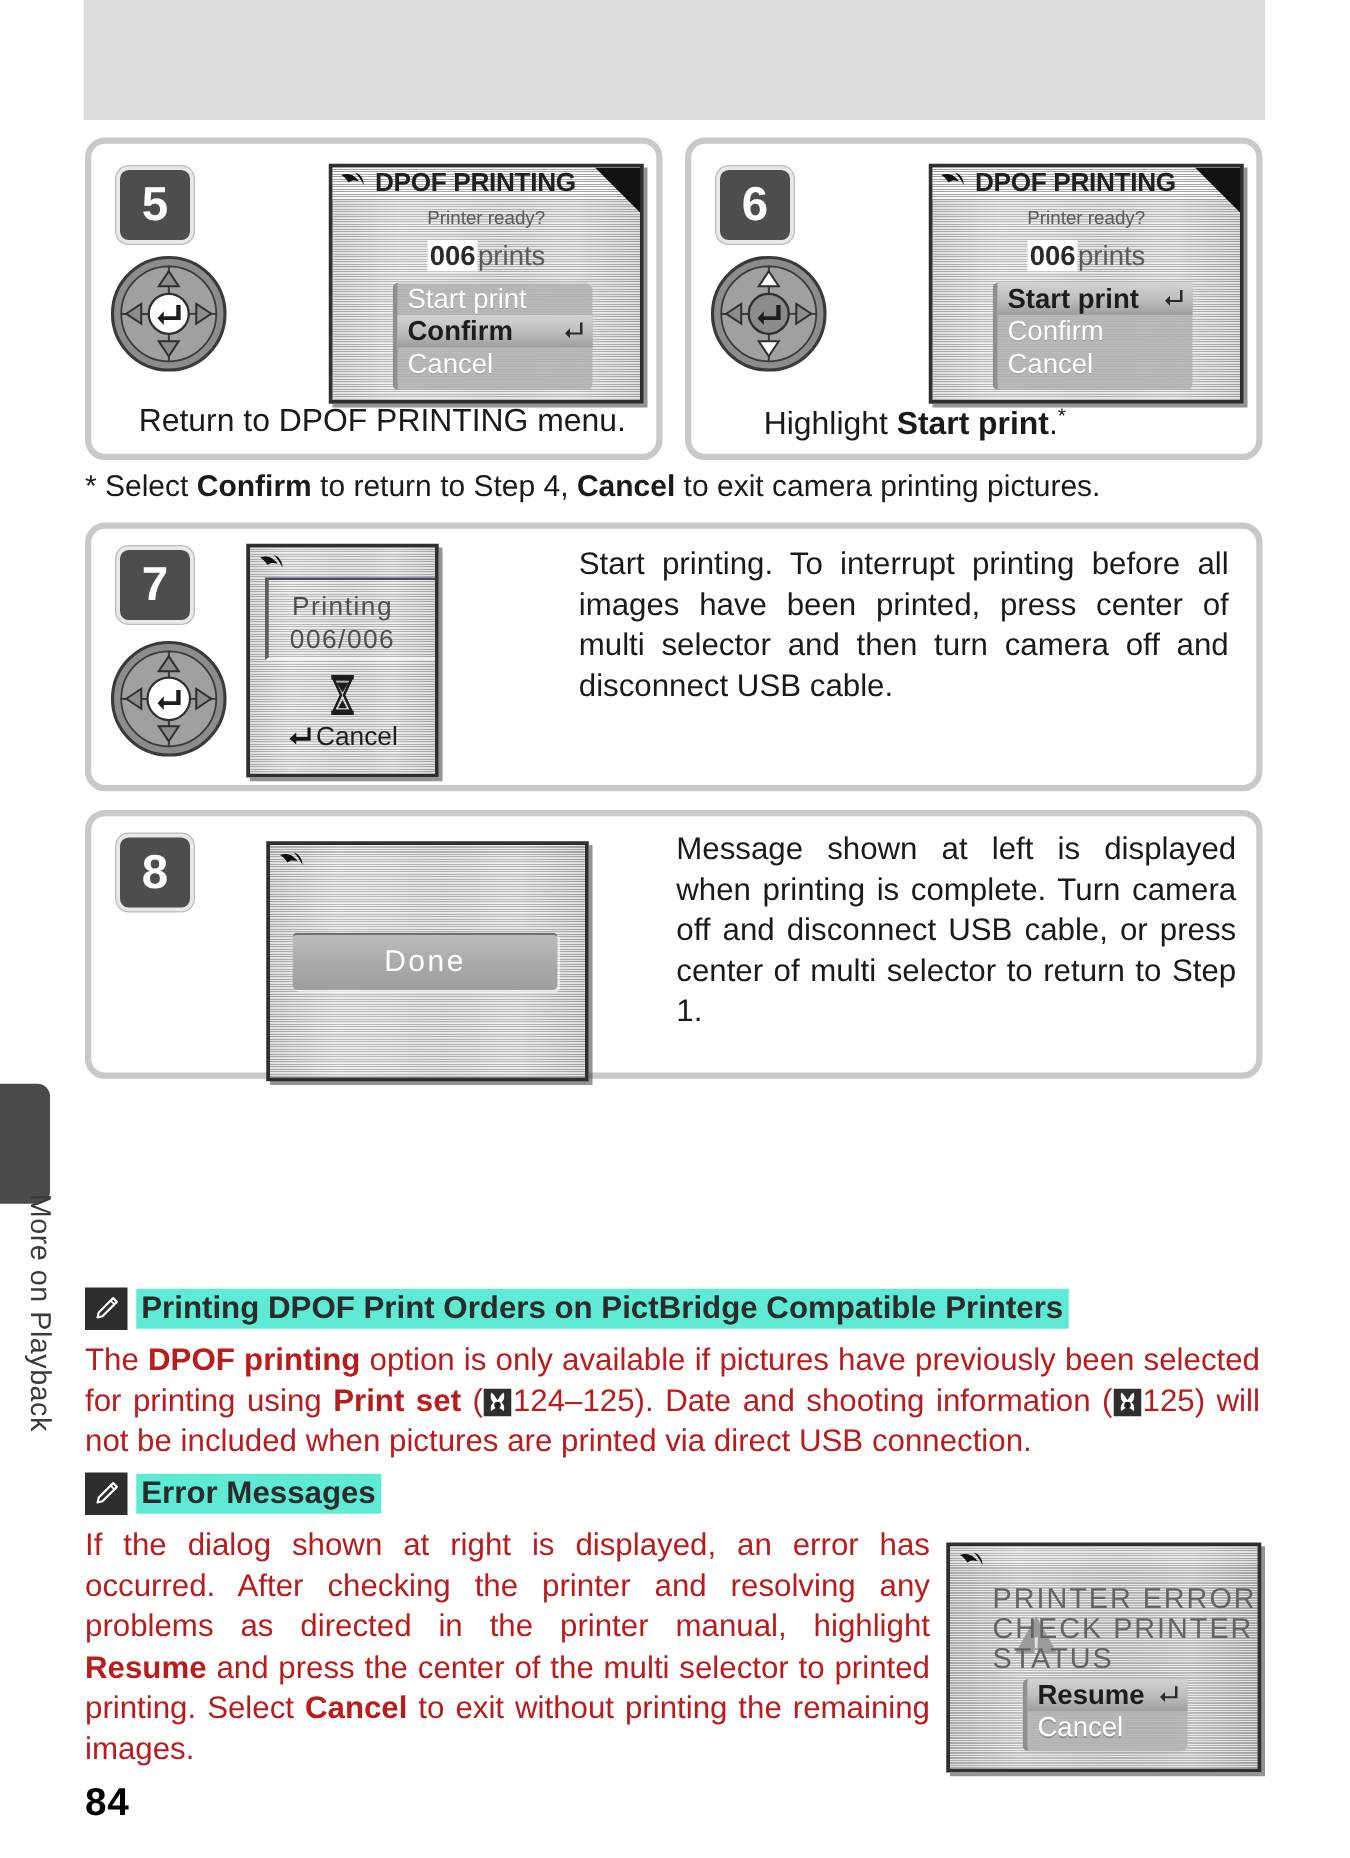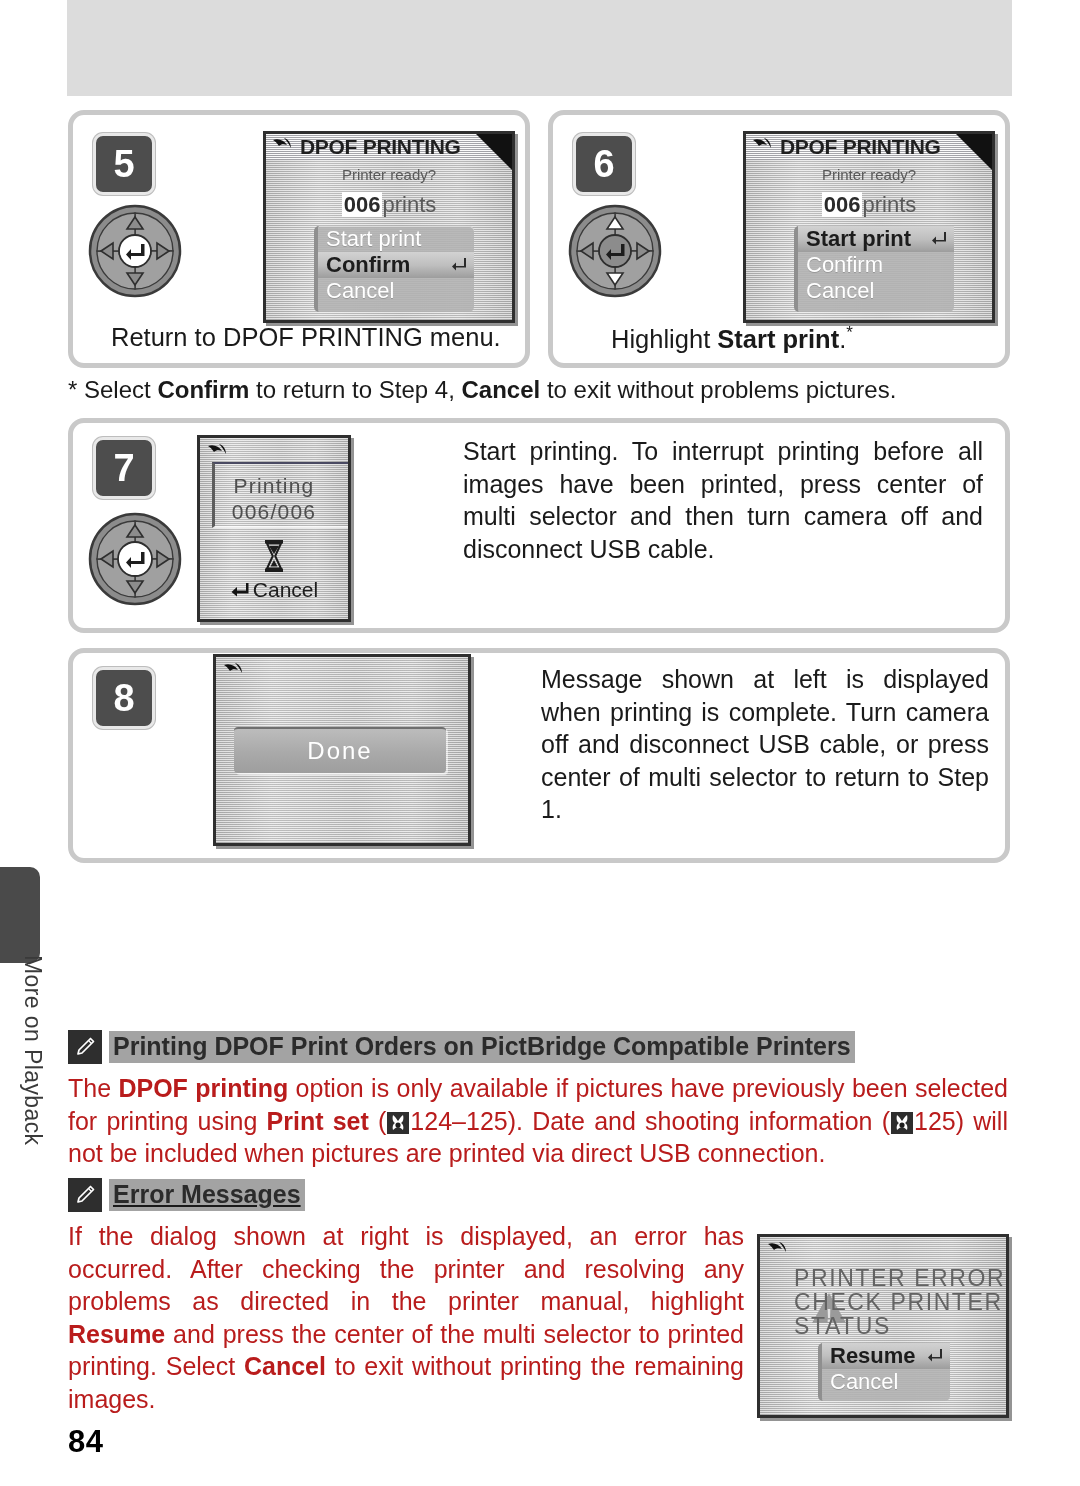--- a/index.html
+++ b/index.html
@@ -257,21 +257,21 @@
     width: 34px; height: 34px;
     background: #2e2e2e;
     display: flex; align-items: center; justify-content: center;
     flex: none;
   }
   .note-icon svg { display: block; }
   .note-title {
     font-size: 25px;
     font-weight: 700;
     color: #2b2b2b;
-    background: #a3a3a3;
+    background: #5eead4;
     padding: 1px 4px 2px 4px;
     white-space: nowrap;
   }
   .note-body {
     position: absolute;
     font-size: 25px;
     line-height: 1.30;
     text-align: justify;
     color: #b91c1c;
   }
@@ -424,21 +424,21 @@
       <div class="menu-item">Cancel</div>
     </div>
   </div>
 
   <div class="panel-caption" style="left:58px; top:208px;">
     <span>Highlight </span><b>Start print</b><span>.</span><sup>*</sup>
   </div>
 </div>
 
 <div id="footnote">
-  <span>*</span><span> Select </span><b>Confirm</b><span> to return to Step 4, </span><b>Cancel</b><span> to exit without problems pictures.</span>
+  <span>*</span><span> Select </span><b>Confirm</b><span> to return to Step 4, </span><b>Cancel</b><span> to exit camera printing pictures.</span>
 </div>
 
 <div class="panel" id="panel-7">
   <div class="step-badge" style="left:20px; top:14px;">7</div>
 
   <div class="dial" style="left:14px; top:88px;">
     <svg width="96" height="96" viewBox="0 0 96 96">
       <circle cx="48" cy="48" r="45" fill="#8c8c8c" stroke="#3a3a3a" stroke-width="2.5"></circle>
       <path d="M48 10 A38 38 0 0 1 86 48 L62 48 A14 14 0 0 0 48 34 Z" fill="#a0a0a0" stroke="#3a3a3a" stroke-width="1.4"></path>
       <path d="M86 48 A38 38 0 0 1 48 86 L48 62 A14 14 0 0 0 62 48 Z" fill="#a0a0a0" stroke="#3a3a3a" stroke-width="1.4"></path>
@@ -481,21 +481,21 @@
       <span>Cancel</span>
     </div>
   </div>
 
   <div class="step-text" style="left:390px; top:12px; width:520px;">Start printing.  To interrupt printing before all images have been printed, press center of multi selector and then turn camera off and disconnect USB cable.</div>
 </div>
 
 <div class="panel" id="panel-8">
   <div class="step-badge" style="left:20px; top:14px;">8</div>
 
-  <div class="lcd" style="left:140px; top:1px; width:258px; height:192px;">
+  <div class="lcd" style="left:140px; top:20px; width:258px; height:192px;">
     <div class="bird-icon" style="left:6px; top:4px;">
       <svg width="24" height="22" viewBox="0 0 24 22">
         <path d="M2 4 C7 2, 13 4, 16 9 C13 8, 10 8, 8 10 C6 7, 4 5, 2 4 Z" fill="#111"></path>
         <path d="M13 2 C17 3, 20 7, 20 12 C18 8, 16 5, 13 2 Z" fill="#111"></path>
       </svg>
     </div>
     <div class="done-box" style="left:18px; top:70px; width:212px; height:46px;">Done</div>
   </div>
 
   <div class="step-text" style="left:468px; top:10px; width:448px;">Message shown at left is displayed when printing is complete.  Turn camera off and disconnect USB cable, or press center of multi selector to return to Step 1.</div>
@@ -514,21 +514,21 @@
 <div class="note-body" style="left:68px; top:1072px; width:940px;">
   <span>The </span><b>DPOF printing</b><span> option is only available if pictures have previously been selected for printing using </span><b>Print set</b><span> (</span><span class="ref-icon"><svg width="22" height="22" viewBox="0 0 22 22">
         <path d="M6 3 C5 7, 6 10, 8 11 C6 12, 5 15, 6 18 C8 16, 10 15, 11 15 C12 15, 14 16, 16 18 C17 15, 16 12, 14 11 C16 10, 17 7, 16 3 C13 5, 12 8, 11 9 C10 8, 9 5, 6 3 Z" fill="#ffffff"></path>
         <circle cx="11" cy="13" r="2.6" fill="#1d1d1d"></circle>
       </svg></span><span>124–125</span><span>).  Date and shooting information (</span><span class="ref-icon"><svg width="22" height="22" viewBox="0 0 22 22">
         <path d="M6 3 C5 7, 6 10, 8 11 C6 12, 5 15, 6 18 C8 16, 10 15, 11 15 C12 15, 14 16, 16 18 C17 15, 16 12, 14 11 C16 10, 17 7, 16 3 C13 5, 12 8, 11 9 C10 8, 9 5, 6 3 Z" fill="#ffffff"></path>
         <circle cx="11" cy="13" r="2.6" fill="#1d1d1d"></circle>
       </svg></span><span>125</span><span>) will not be included when pictures are printed via direct USB connection.</span>
 </div>
 
-<div class="note-head" style="left:68px; top:1178px;text-decoration:underline;">
+<div class="note-head" style="left:68px; top:1178px;">
   <span class="note-icon">
     <svg width="22" height="22" viewBox="0 0 22 22">
       <path d="M16.5 2.5 L19.5 5.5 L8 17 L4 18 L5 14 Z" fill="none" stroke="#ffffff" stroke-width="1.7" stroke-linejoin="round"></path>
       <path d="M14.5 4.5 L17.5 7.5" stroke="#ffffff" stroke-width="1.3"></path>
     </svg>
   </span>
   <span class="note-title">Error Messages</span>
 </div>
 
 <div class="note-body" style="left:68px; top:1220px; width:676px;">

